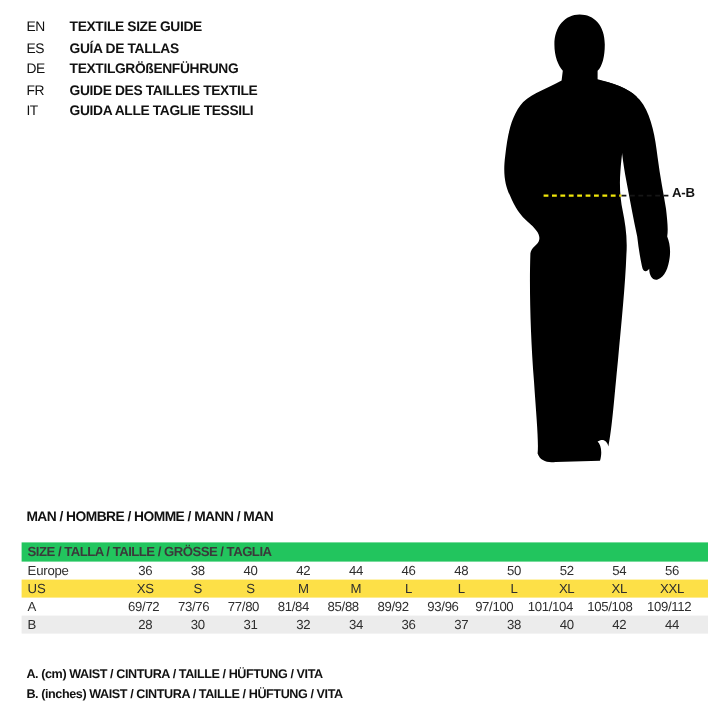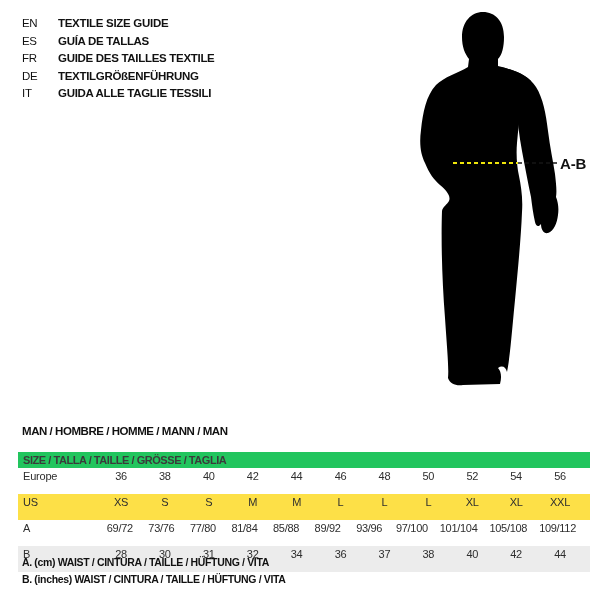--- a/index.html
+++ b/index.html
@@ -14,35 +14,35 @@
   .lang-code { width:36px; font-size:11.5px; font-weight:normal; letter-spacing:-0.3px; }
   .lang-label { font-size:11.5px; font-weight:bold; letter-spacing:-0.3px; white-space:nowrap; }
   
   .category-title {
     position:absolute; left:21px; top:109px; font-size:13px; font-weight:bold;
     letter-spacing:-0.35px; white-space:nowrap;
   }
   
   .figure { position:absolute; left:390px; top:0; }
   .ab-label {
-    position:absolute; left:560px; top:155px; font-size:15px; font-weight:bold;
+    position:absolute; left:560px; top:155px; font-size:11px; font-weight:bold;
     letter-spacing:-0.2px;
   }
   
   .gender-title {
     position:absolute; left:22px; top:425px; font-size:11.5px; font-weight:bold;
     letter-spacing:-0.45px; white-space:nowrap;
   }
   
   .size-table { position:absolute; left:18px; top:452px; width:572px; font-size:11px; color:#2e2e2e; }
   .st-header {
     height:16px; line-height:16px; padding-left:5px; font-weight:bold;
     letter-spacing:-0.45px; color:#3a3a3a; white-space:nowrap;
   }
-  .st-row { display:flex; height:26px; line-height:17px; padding-right:14px;gap:12px; }
+  .st-row { display:flex; height:15px; line-height:17px; padding-right:14px;gap:12px; }
   .st-label { width:75px; padding-left:5px; letter-spacing:-0.2px; }
   .st-cell { flex:1; text-align:center; letter-spacing:-0.3px; }
   
   .notes { position:absolute; left:22px; top:554px; }
   .note-line {
     height:16.5px; line-height:16.5px; font-size:10.5px; font-weight:bold;
     letter-spacing:-0.35px; white-space:nowrap;
   }
 </style>
 </head>
@@ -53,26 +53,26 @@
   <div class="lang-list">
     <div class="lang-row">
       <span class="lang-code">EN</span>
       <span class="lang-label">TEXTILE SIZE GUIDE</span>
     </div>
     <div class="lang-row">
       <span class="lang-code">ES</span>
       <span class="lang-label">GUÍA DE TALLAS</span>
     </div>
     <div class="lang-row">
+      <span class="lang-code">DE</span>
+      <span class="lang-label">TEXTILGRÖßENFÜHRUNG</span>
+    </div>
+    <div class="lang-row">
       <span class="lang-code">FR</span>
       <span class="lang-label">GUIDE DES TAILLES TEXTILE</span>
-    </div>
-    <div class="lang-row">
-      <span class="lang-code">DE</span>
-      <span class="lang-label">TEXTILGRÖßENFÜHRUNG</span>
     </div>
     <div class="lang-row">
       <span class="lang-code">IT</span>
       <span class="lang-label">GUIDA ALLE TAGLIE TESSILI</span>
     </div>
   </div>
 
 
   <svg class="figure" width="210" height="420" viewBox="0 0 210 420" aria-hidden="true">
     <path fill="#000000" d="

